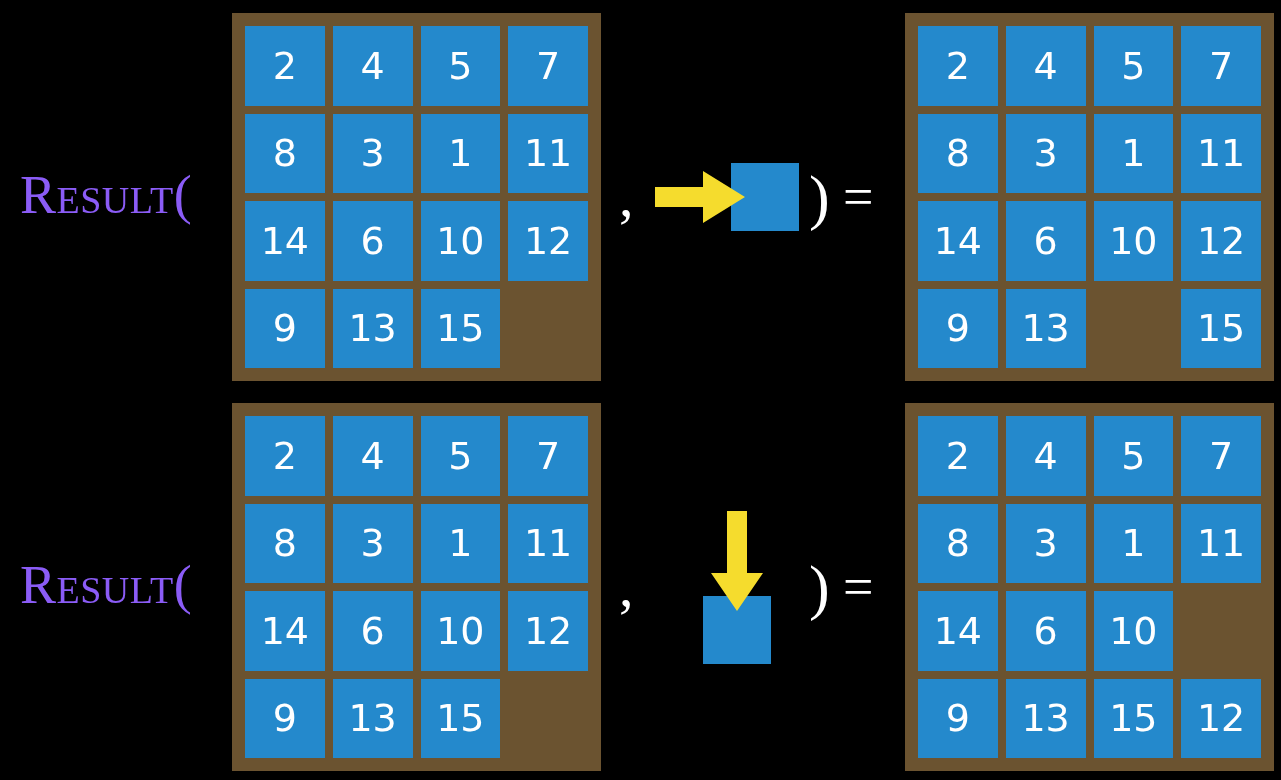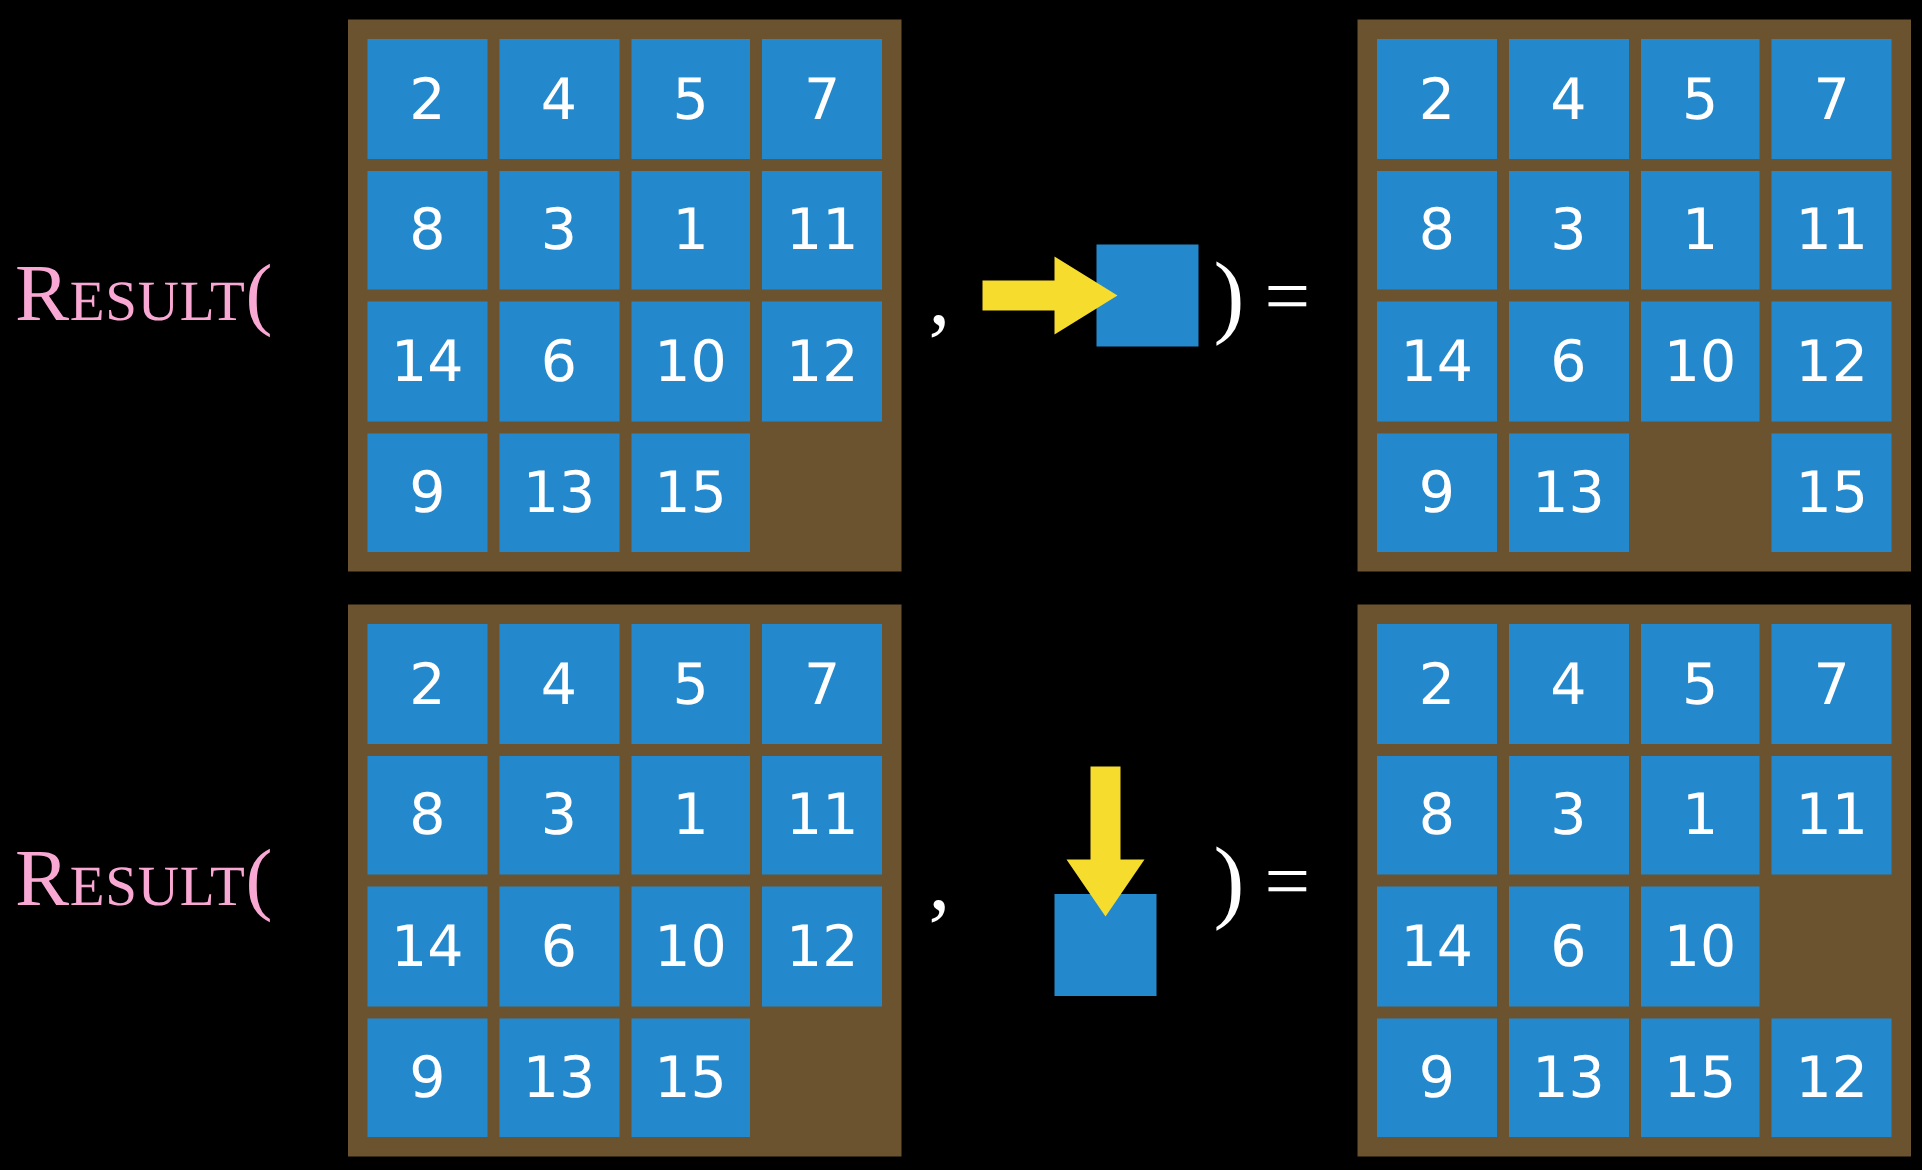--- a/index.html
+++ b/index.html
@@ -21,24 +21,24 @@
     left: 0;
     width: 1281px;
     height: 390px;
   }
   .row-1 { top: 0px; }
   .row-2 { top: 390px; }
 
   
   .result-label {
     position: absolute;
-    left: 10px;
+    left: 20px;
     top: 50%;
     transform: translateY(-50%);
-    color: #f9a8d4;
+    color: #8b5cf6;
     font-family: "Liberation Serif", serif;
     font-size: 54px;
     font-variant: small-caps;
     letter-spacing: 0.5px;
     white-space: nowrap;
     line-height: 1;
   }
 
   
   .board {

